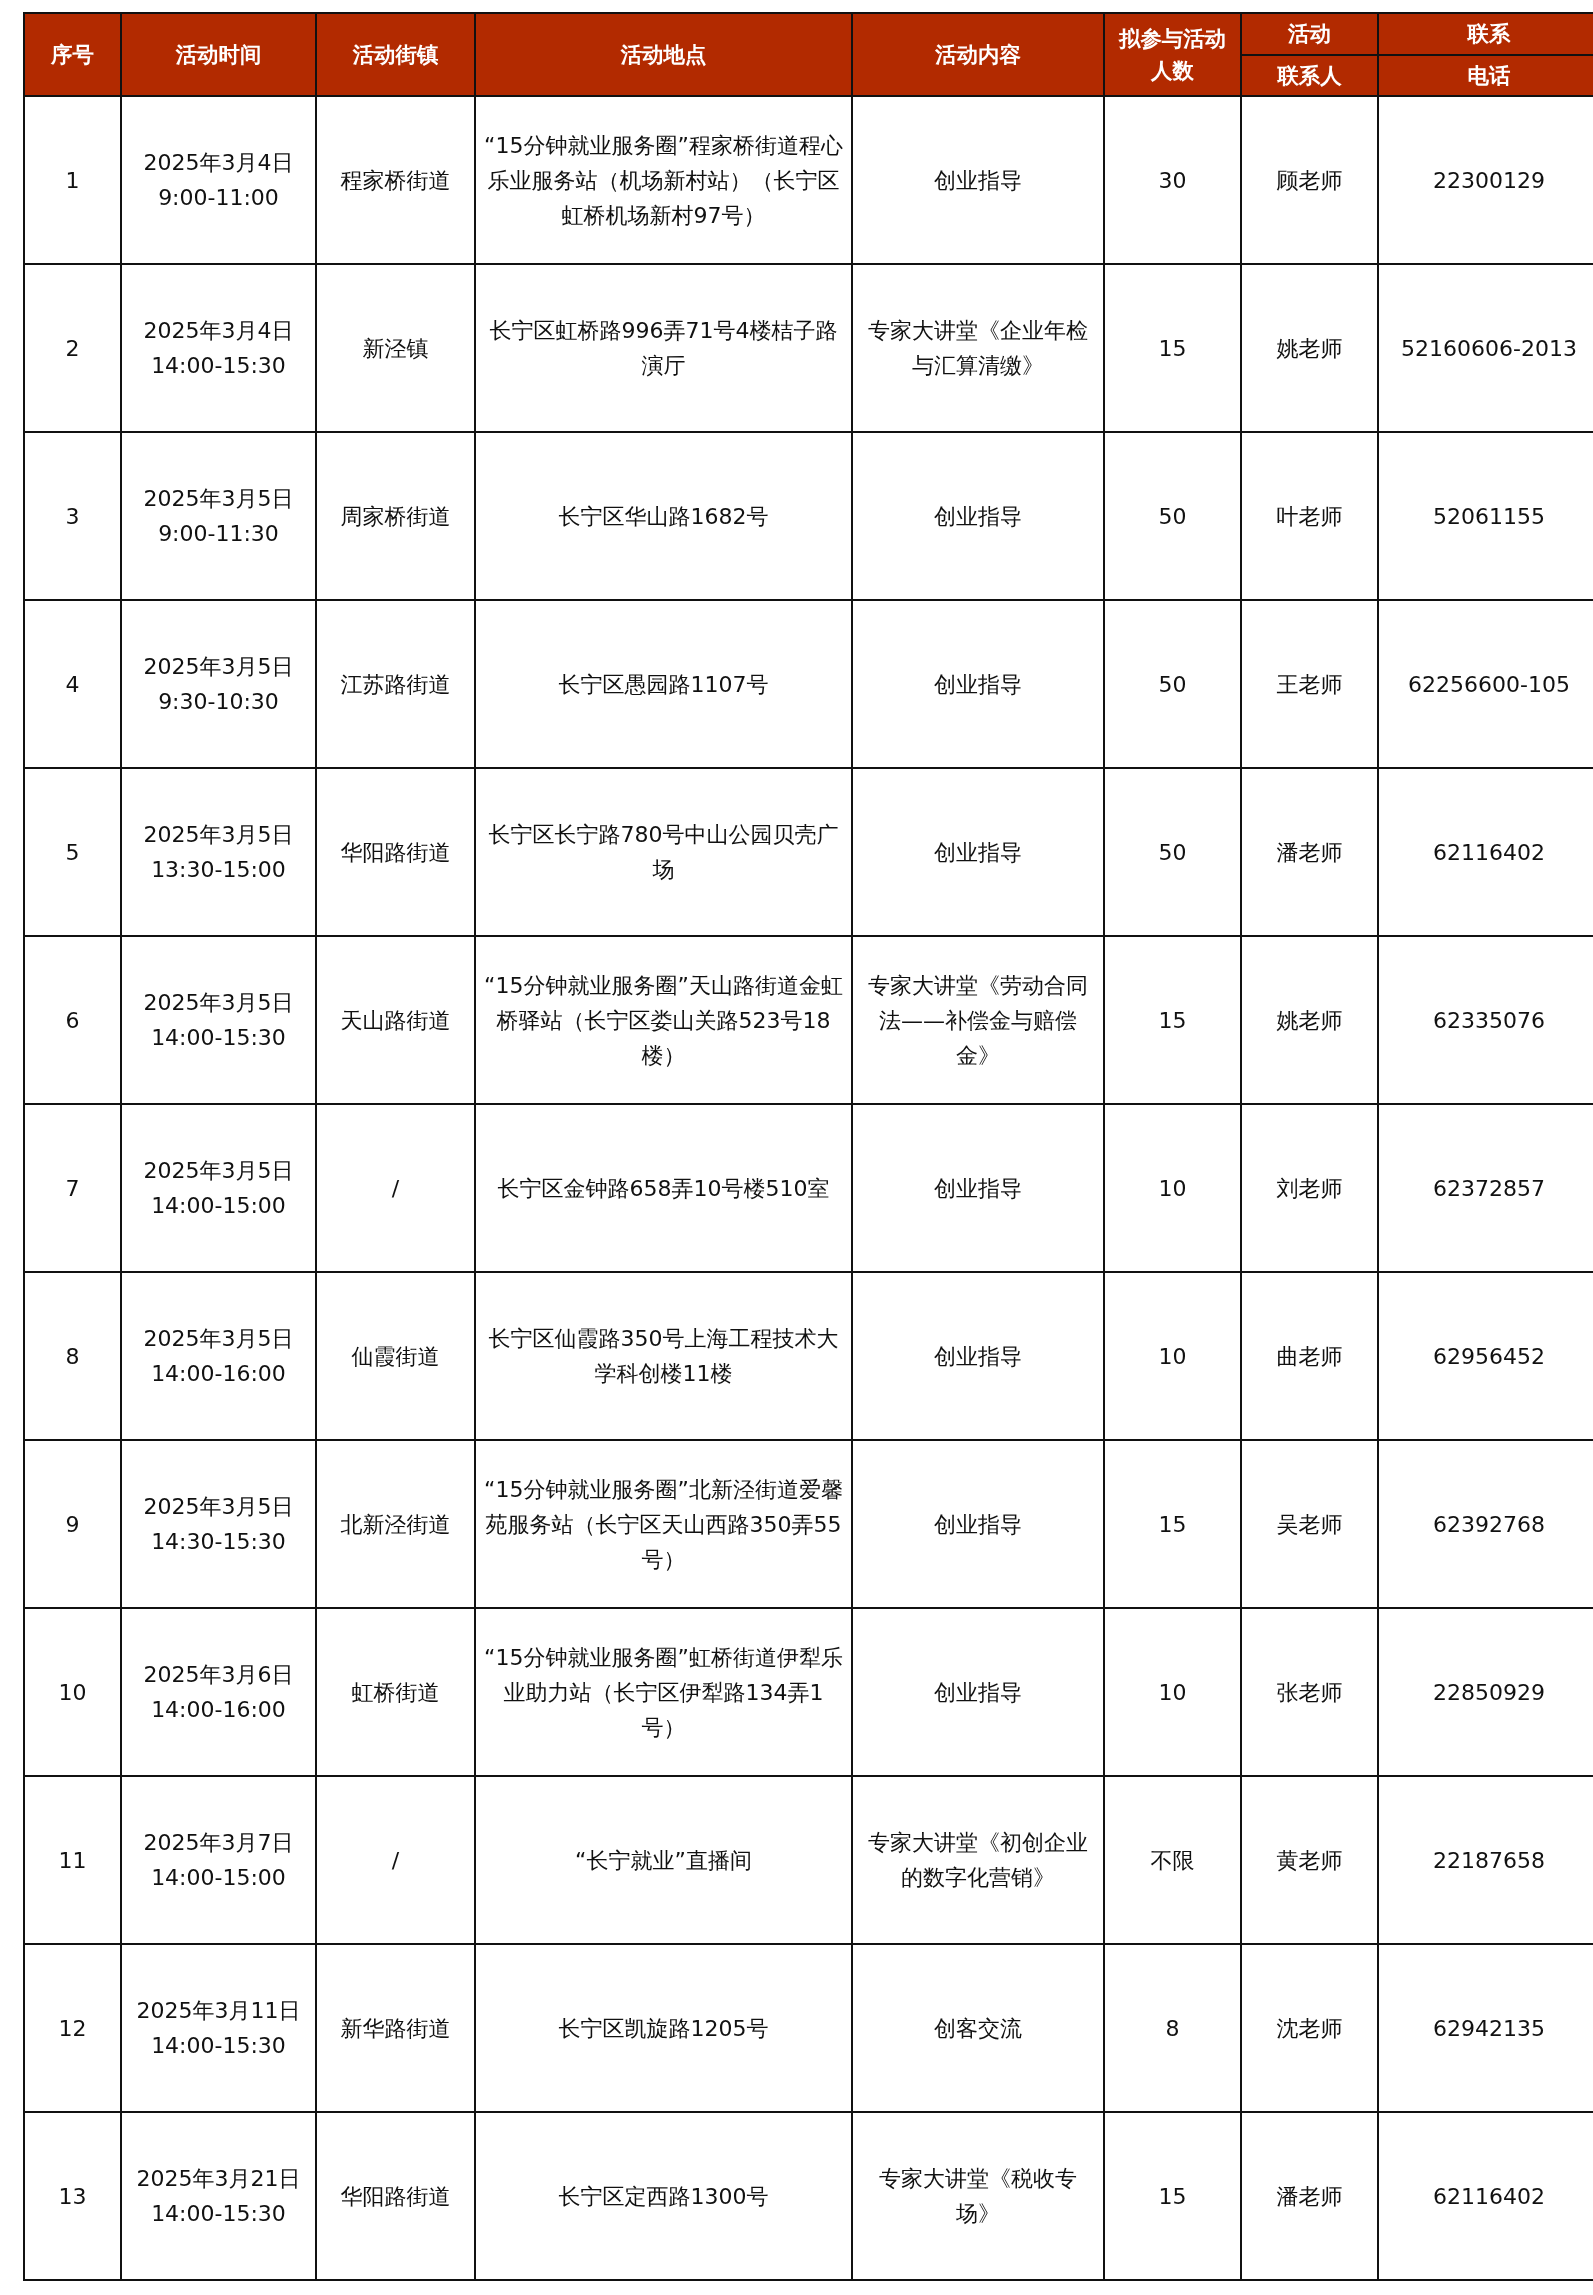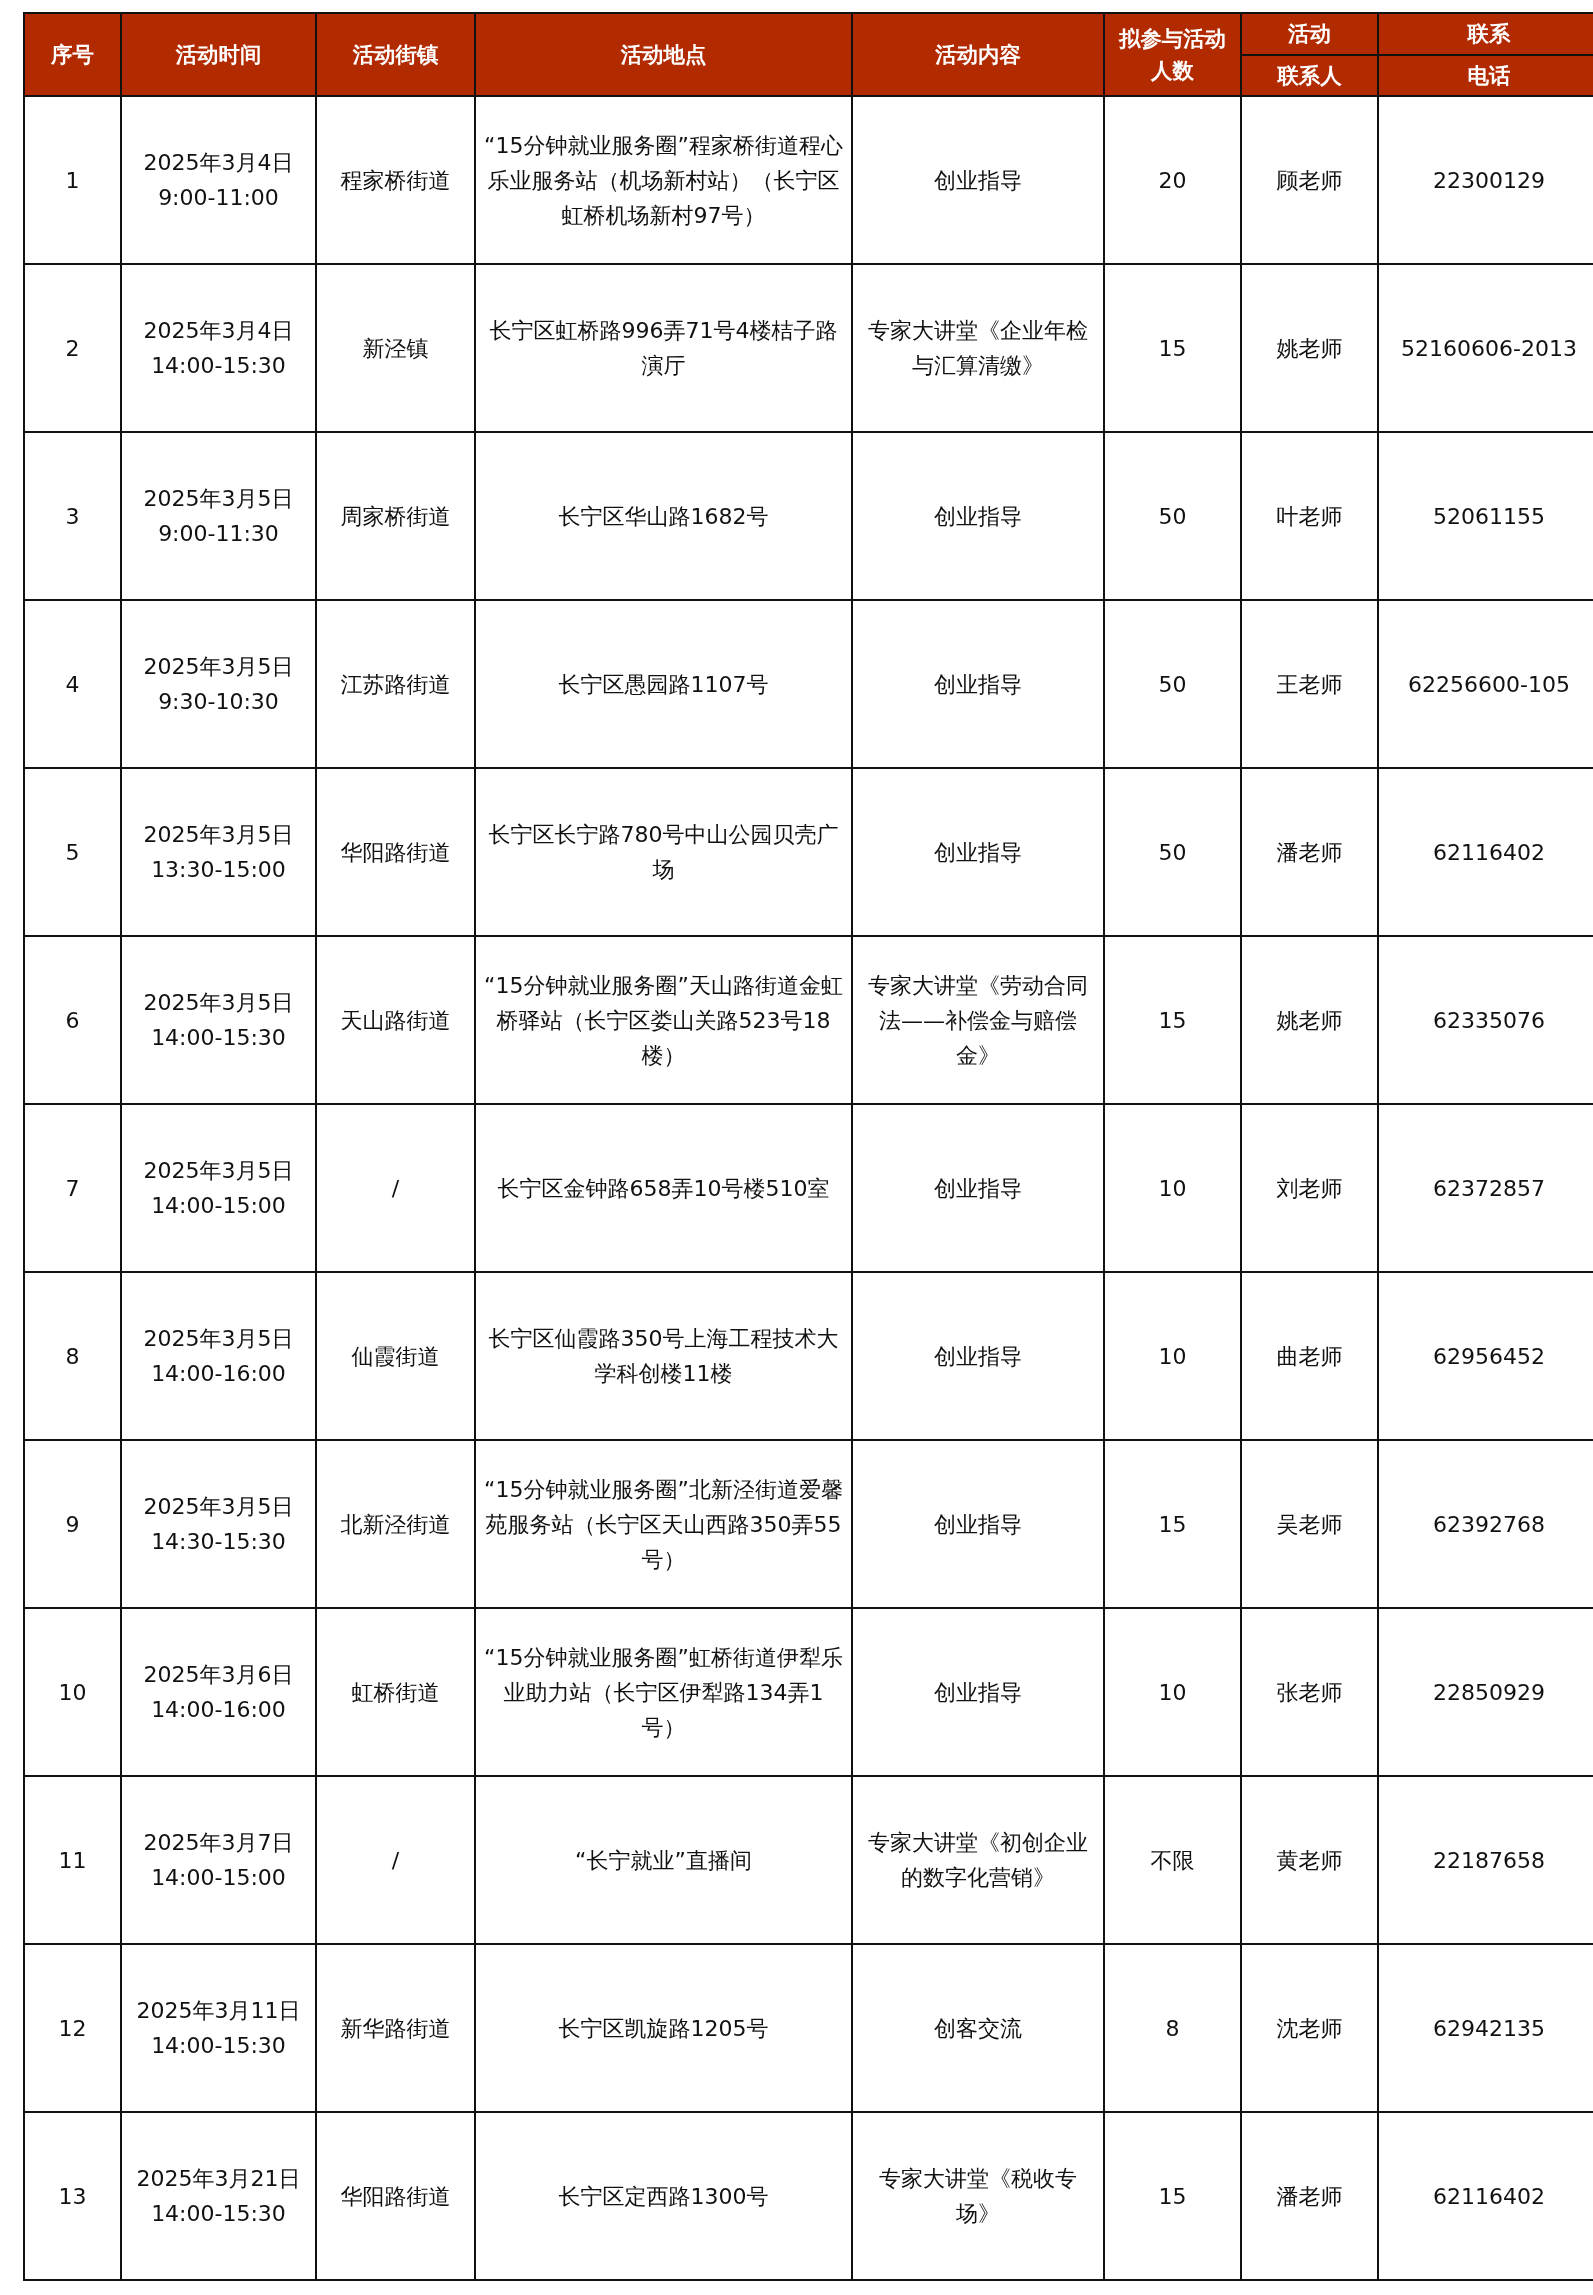--- a/index.html
+++ b/index.html
@@ -94,21 +94,21 @@
     <tbody id="tbody">
   <tr>
     <td class="cell-index">1</td>
     <td class="cell-time">
       <span class="line">2025年3月4日</span>
       <span class="line">9:00-11:00</span>
     </td>
     <td class="cell-town">程家桥街道</td>
     <td class="cell-place">“15分钟就业服务圈”程家桥街道程心乐业服务站（机场新村站）（长宁区虹桥机场新村97号）</td>
     <td class="cell-content">创业指导</td>
-    <td class="cell-participants">20</td>
+    <td class="cell-participants">30</td>
     <td class="cell-contact">顾老师</td>
     <td class="cell-phone">22300129</td>
   </tr>
 
   <tr>
     <td class="cell-index">2</td>
     <td class="cell-time">
       <span class="line">2025年3月4日</span>
       <span class="line">14:00-15:30</span>
     </td>

